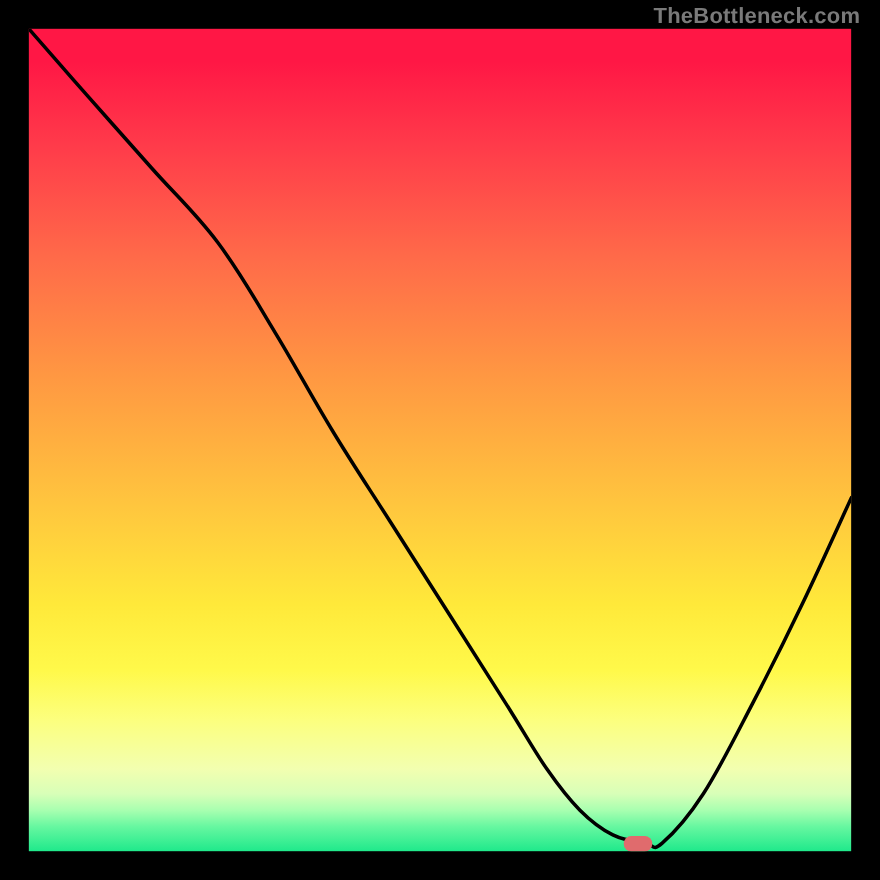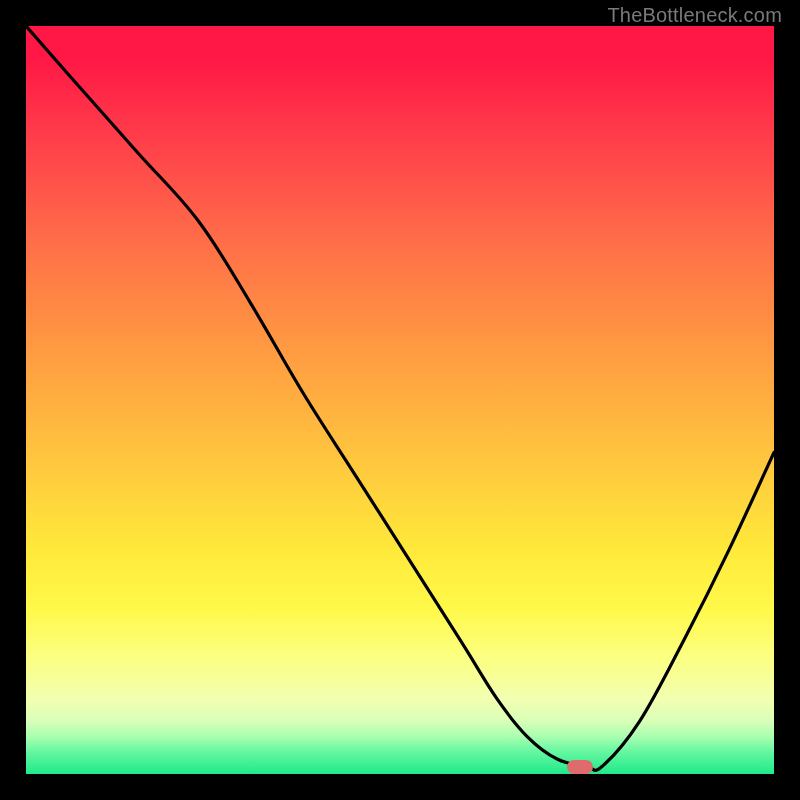--- a/index.html
+++ b/index.html
@@ -49,21 +49,21 @@
       #66f7a0 97%,
       #1fe98b 100%
     );
   }
   .attrib {
     position: absolute;
     top: 4px;
     right: 18px;
     color: #7a7a7a;
     font-size: 20px;
-    font-weight: 400;
+    font-weight: 700;
     letter-spacing: 0.2px;
     user-select: none;
   }
   svg.overlay {
     position: absolute;
     left: 0;
     top: 0;
     width: 748px;
     height: 748px;
   }

